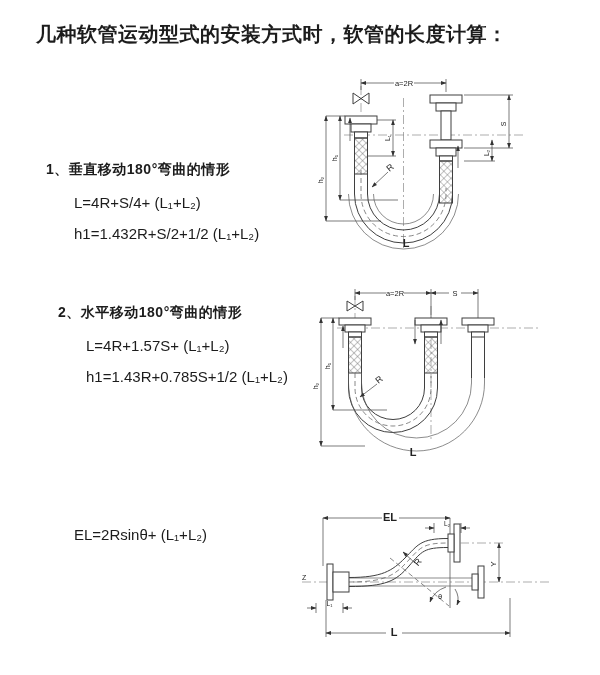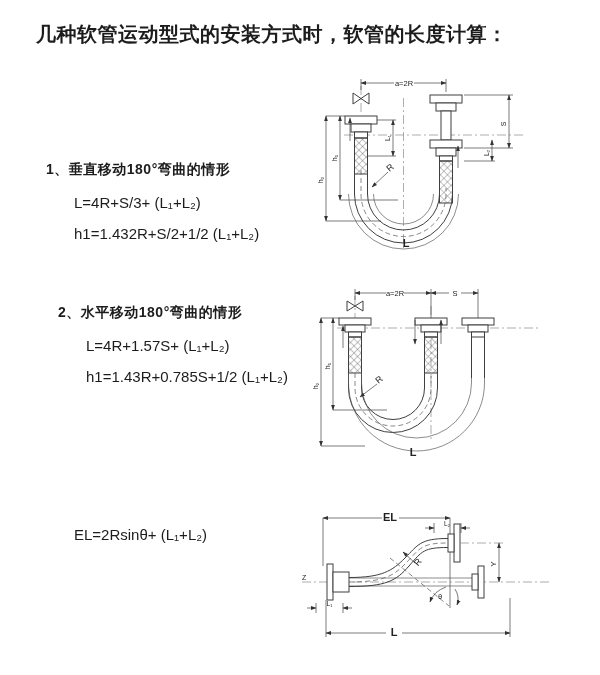--- a/index.html
+++ b/index.html
@@ -39,21 +39,21 @@
   .dash{stroke:#6a6a6a;stroke-width:0.8;fill:none;stroke-dasharray:5 3;}
   .fit{fill:#ffffff;stroke:#3f3f3f;stroke-width:1;}
 </style>
 </head>
 <body>
 
 <div class="page-title">几种软管运动型式的安装方式时，软管的长度计算：</div>
 
 <div class="section" id="section1">
   <p class="section-heading">1、垂直移动180°弯曲的情形</p>
-  <p class="formula">L=4R+S/3+ (L₁+L₂)</p>
+  <p class="formula">L=4R+S/4+ (L₁+L₂)</p>
   <p class="formula">h1=1.432R+S/2+1/2 (L₁+L₂)</p>
 </div>
 
 <div class="section" id="section2">
   <p class="section-heading">2、水平移动180°弯曲的情形</p>
   <p class="formula">L=4R+1.57S+ (L₁+L₂)</p>
   <p class="formula">h1=1.43R+0.785S+1/2 (L₁+L₂)</p>
 </div>
 
 <div class="section" id="section3">

